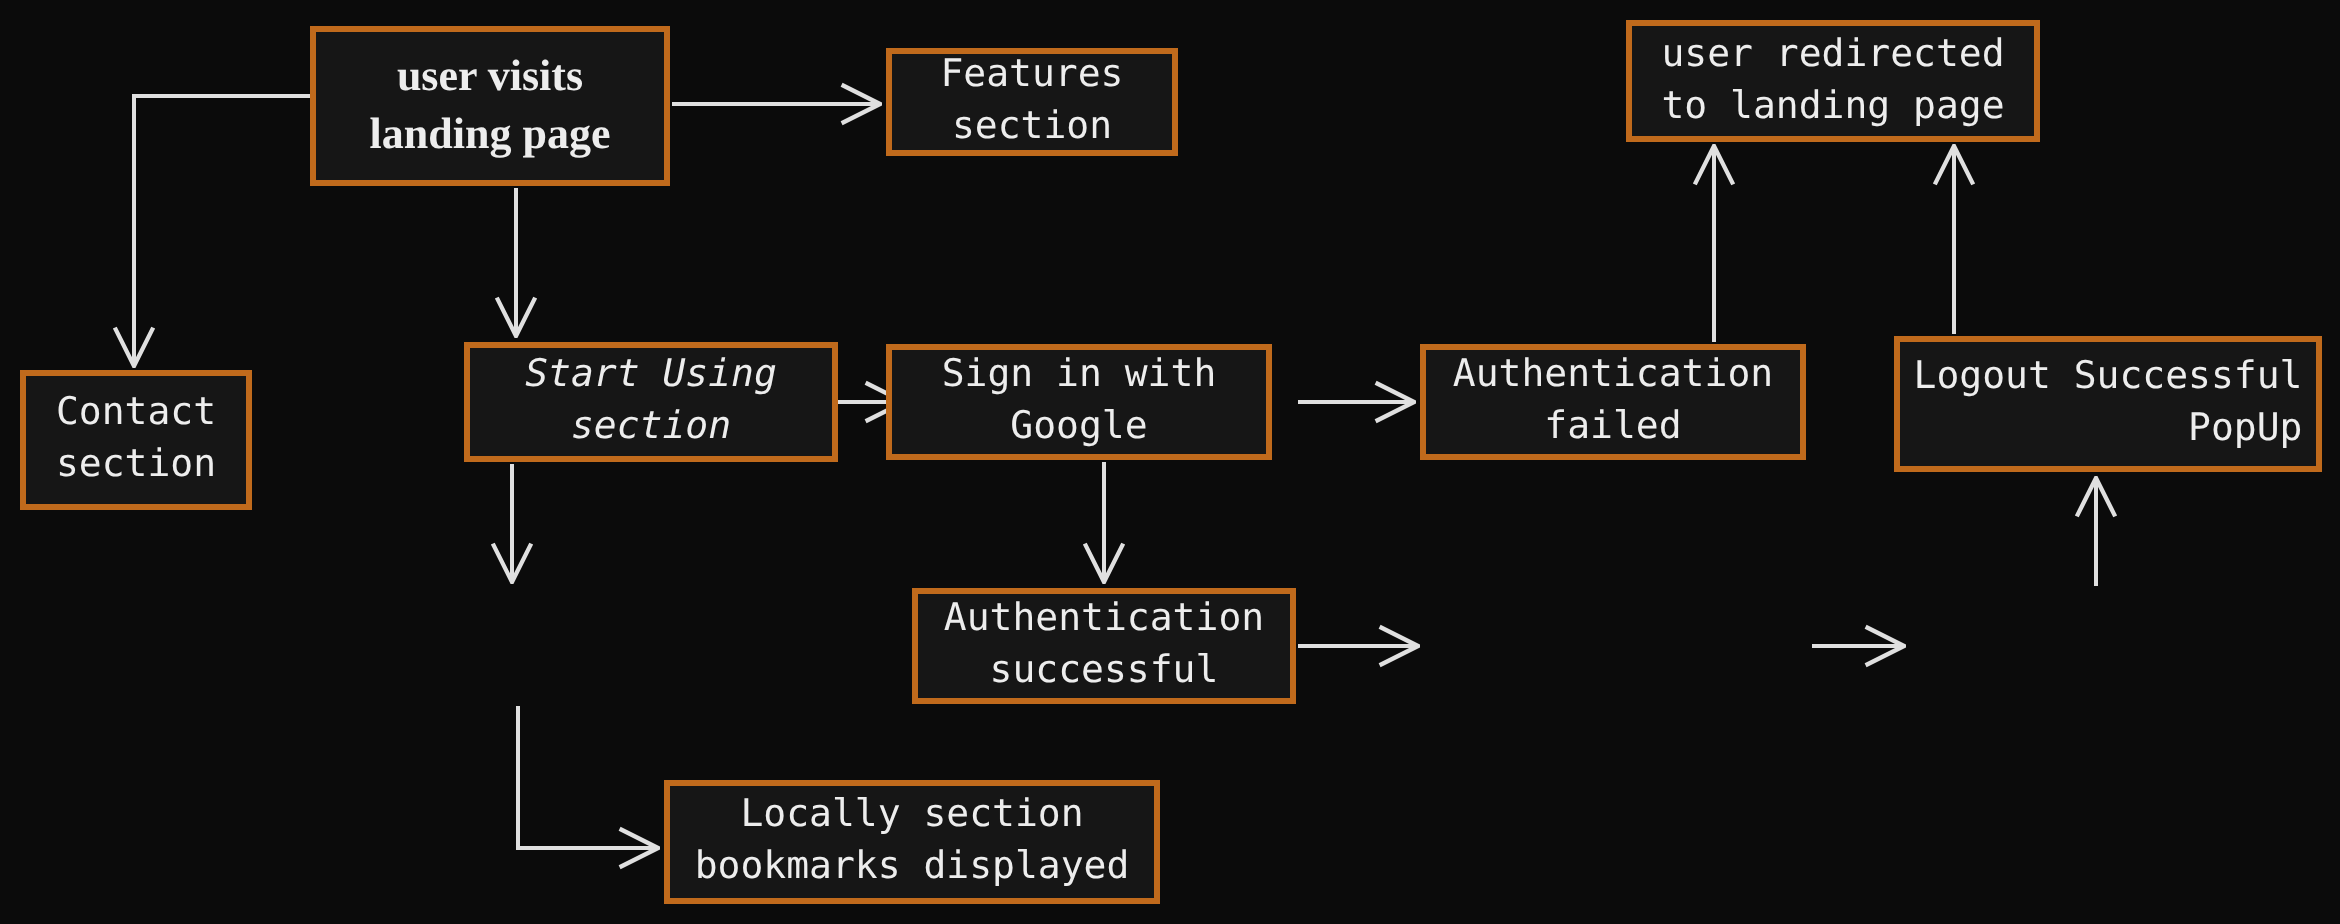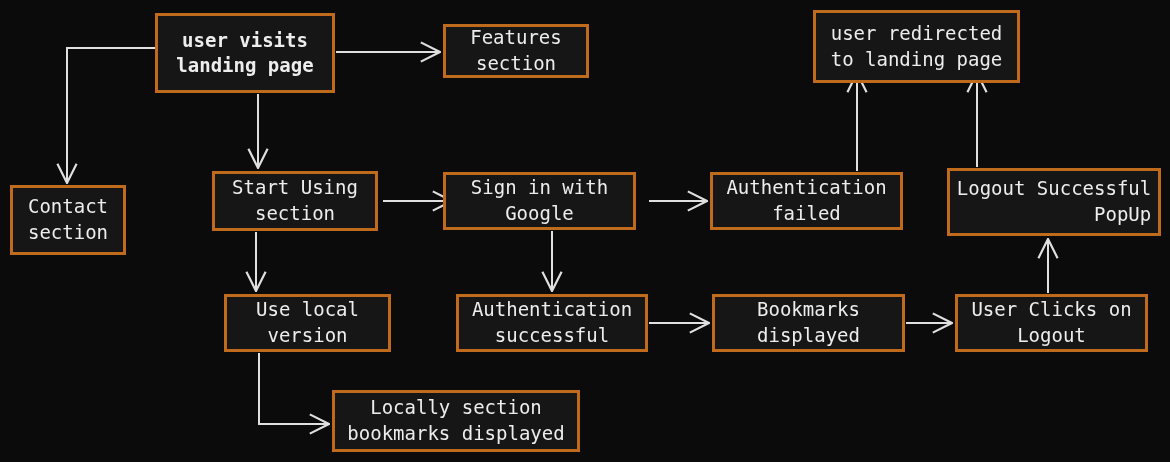--- a/index.html
+++ b/index.html
@@ -24,23 +24,24 @@
     color: #ededed;
     display: flex;
     align-items: center;
     justify-content: center;
     text-align: center;
     white-space: pre-line;
     font-size: 19px;
     line-height: 1.35;
   }
   .node.title-node {
-    font-size: 19px;
+    font-size: 22px;
     font-weight: bold;
     line-height: 1.3;
+    font-family: Liberation Serif, serif;
   }
 </style>
 </head>
 <body>
 
 <div class="canvas">
 
   <svg class="edges" width="1170" height="462" viewBox="0 0 1170 462">
     <defs>
       <marker id="arrow" viewBox="0 0 20 20" refX="19" refY="10" markerWidth="24" markerHeight="24" markerUnits="userSpaceOnUse" orient="auto">
@@ -63,46 +64,40 @@
       <path d="M259 353 L259 424 L329 424" marker-end="url(#arrow)"></path>
     </g>
   </svg>
 
   <div class="node title-node" style="left:155px; top:13px; width:180px; height:80px;">user visits
 landing page</div>
 
   <div class="node" style="left:443px; top:24px; width:146px; height:54px;">Features
 section</div>
 
-  <div class="node" style="left:813px; top:10px; width:207px; height:73px;">user redirected
+  <div class="node" style="left:813px; top:10px; width:207px; height:61px;">user redirected
 to landing page</div>
 
   <div class="node" style="left:10px; top:185px; width:116px; height:70px;">Contact
 section</div>
 
-  <div class="node" style="left:212px; top:171px; width:166px; height:60px;">Start Using
+  <div class="node" style="left:232px; top:171px; width:187px; height:60px;font-style:italic;">Start Using
 section</div>
 
   <div class="node" style="left:443px; top:172px; width:193px; height:58px;">Sign in with
 Google</div>
 
   <div class="node" style="left:710px; top:172px; width:193px; height:58px;">Authentication
 failed</div>
 
   <div class="node" style="left:947px; top:168px; width:214px; height:68px;text-align:right;">Logout Successful
 PopUp</div>
 
-  <div class="node" style="left:224px; top:294px; width:167px; height:58px;">Use local
-version</div>
 
   <div class="node" style="left:456px; top:294px; width:192px; height:58px;">Authentication
 successful</div>
 
-  <div class="node" style="left:712px; top:294px; width:193px; height:58px;">Bookmarks
-displayed</div>
 
-  <div class="node" style="left:955px; top:294px; width:193px; height:58px;">User Clicks on
-Logout</div>
 
   <div class="node" style="left:332px; top:390px; width:248px; height:62px;">Locally section
 bookmarks displayed</div>
 
 </div>
 
 </body></html>

